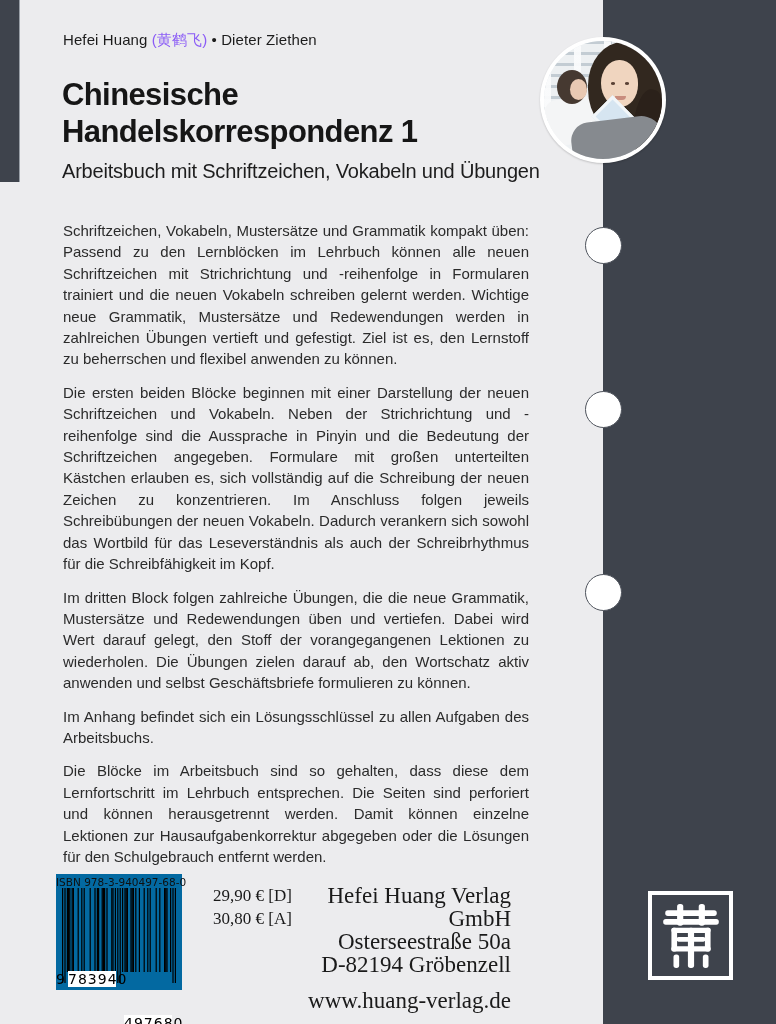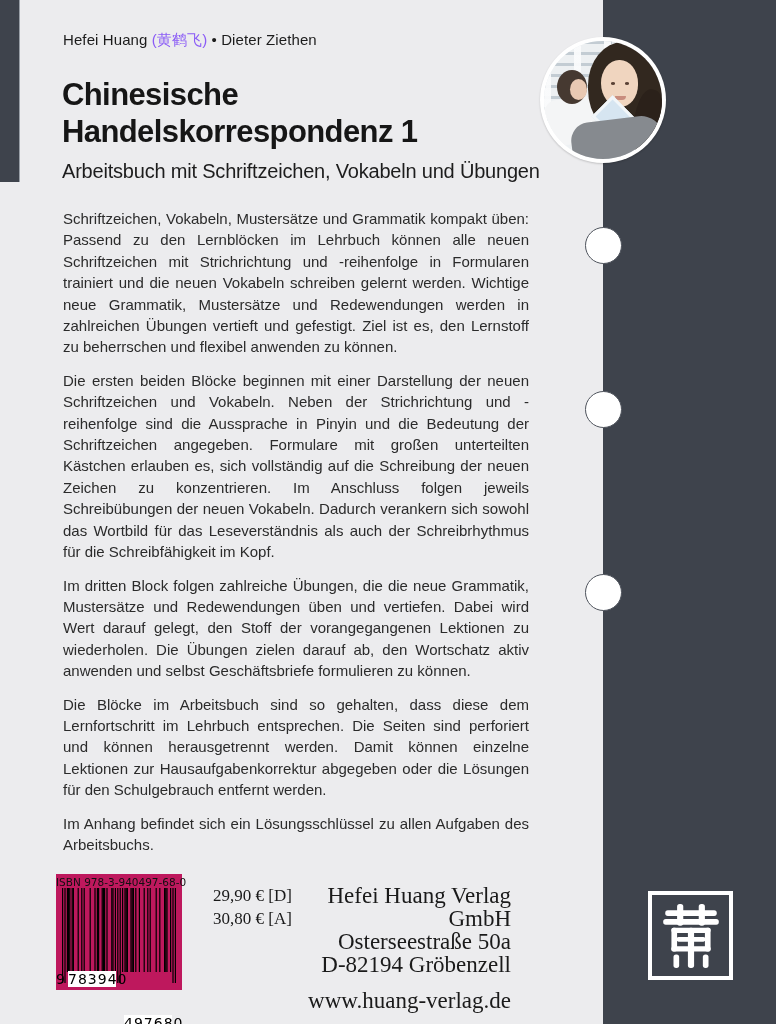--- a/index.html
+++ b/index.html
@@ -59,28 +59,28 @@
   
   .author-line { left:63px; top:31px; font-size:15px; color:#1c1c1c; letter-spacing:.1px; }
   .author-line .cjk { color:#8b5cf6; }
   .book-title {
     left:62px; top:76px; font-size:31px; font-weight:700;
     line-height:37px; letter-spacing:-.6px; color:#161616;
   }
   .book-subtitle { left:62px; top:160px; font-size:20px; color:#1d1d1d; letter-spacing:-.2px;text-align:center; }
 
   
-  .body-text { left:63px; top:208px; width:466px; }
+  .body-text { left:63px; top:220px; width:466px; }
   .body-text p {
     font-size:15px; line-height:21.4px; text-align:justify;
     color:#2b2b2b; margin-bottom:12px;
   }
 
   
-  .barcode-wrap { left:56px; top:874px; width:126px; height:116px; background:#be185d; }
+  .barcode-wrap { left:56px; top:874px; width:126px; height:116px; background:#0369a1; }
   .isbn-label {
     position:absolute; left:0; top:2px; width:100%;
     text-align:center; font-size:10.5px; color:#101010;
     font-family:"DejaVu Sans", sans-serif; white-space:nowrap;
   }
   .barcode-svg { position:absolute; left:6px; top:14px; }
   .bd { position:absolute; top:97px; font-family:"DejaVu Sans", sans-serif; font-size:14px; color:#000; }
   .bd-lead { left:0; }
   .bd-g1 { left:12px; width:48px; text-align:center; background:#fff; letter-spacing:1px; }
   .bd-g2 { left:68px; width:48px; text-align:center; background:#fff; letter-spacing:1px;margin-top:44px; }
@@ -133,22 +133,22 @@
   <div>Chinesische</div>
   <div>Handelskorrespondenz 1</div>
 </div>
 
 <div class="abs book-subtitle">Arbeitsbuch mit Schriftzeichen, Vokabeln und Übungen</div>
 
 <div class="abs body-text">
   <p>Schriftzeichen, Vokabeln, Mustersätze und Grammatik kompakt üben: Passend zu den Lernblöcken im Lehrbuch können alle neuen Schriftzeichen mit Strichrichtung und -reihenfolge in Formularen trainiert und die neuen Vokabeln schreiben gelernt werden. Wichtige neue Grammatik, Mustersätze und Redewendungen werden in zahlreichen Übungen vertieft und gefestigt. Ziel ist es, den Lernstoff zu beherrschen und flexibel anwenden zu können.</p>
   <p>Die ersten beiden Blöcke beginnen mit einer Darstellung der neuen Schriftzeichen und Vokabeln. Neben der Strichrichtung und -reihenfolge sind die Aussprache in Pinyin und die Bedeutung der Schriftzeichen angegeben. Formulare mit großen unterteilten Kästchen erlauben es, sich vollständig auf die Schreibung der neuen Zeichen zu konzentrieren. Im Anschluss folgen jeweils Schreibübungen der neuen Vokabeln. Dadurch verankern sich sowohl das Wortbild für das Leseverständnis als auch der Schreibrhythmus für die Schreibfähigkeit im Kopf.</p>
   <p>Im dritten Block folgen zahlreiche Übungen, die die neue Grammatik, Mustersätze und Redewendungen üben und vertiefen. Dabei wird Wert darauf gelegt, den Stoff der vorangegangenen Lektionen zu wiederholen. Die Übungen zielen darauf ab, den Wortschatz aktiv anwenden und selbst Geschäftsbriefe formulieren zu können.</p>
+  <p>Im Anhang befindet sich ein Lösungsschlüssel zu allen Aufgaben des Arbeitsbuchs.</p>
   <p>Die Blöcke im Arbeitsbuch sind so gehalten, dass diese dem Lernfortschritt im Lehrbuch entsprechen. Die Seiten sind perforiert und können herausgetrennt werden. Damit können einzelne Lektionen zur Hausaufgabenkorrektur abgegeben oder die Lösungen für den Schulgebrauch entfernt werden.</p>
-  <p>Im Anhang befindet sich ein Lösungsschlüssel zu allen Aufgaben des Arbeitsbuchs.</p>
 </div>
 
 <div class="abs barcode-wrap">
   <div class="isbn-label">ISBN 978-3-940497-68-0</div>
   <svg id="barcode-svg" class="barcode-svg" width="114" height="109">
       <rect x="0.00" y="0" width="1.20" height="95" fill="#000"></rect>
       <rect x="2.40" y="0" width="1.20" height="95" fill="#000"></rect>
       <rect x="4.80" y="0" width="1.20" height="84" fill="#000"></rect>
       <rect x="6.00" y="0" width="1.20" height="84" fill="#000"></rect>
       <rect x="7.20" y="0" width="1.20" height="84" fill="#000"></rect>

